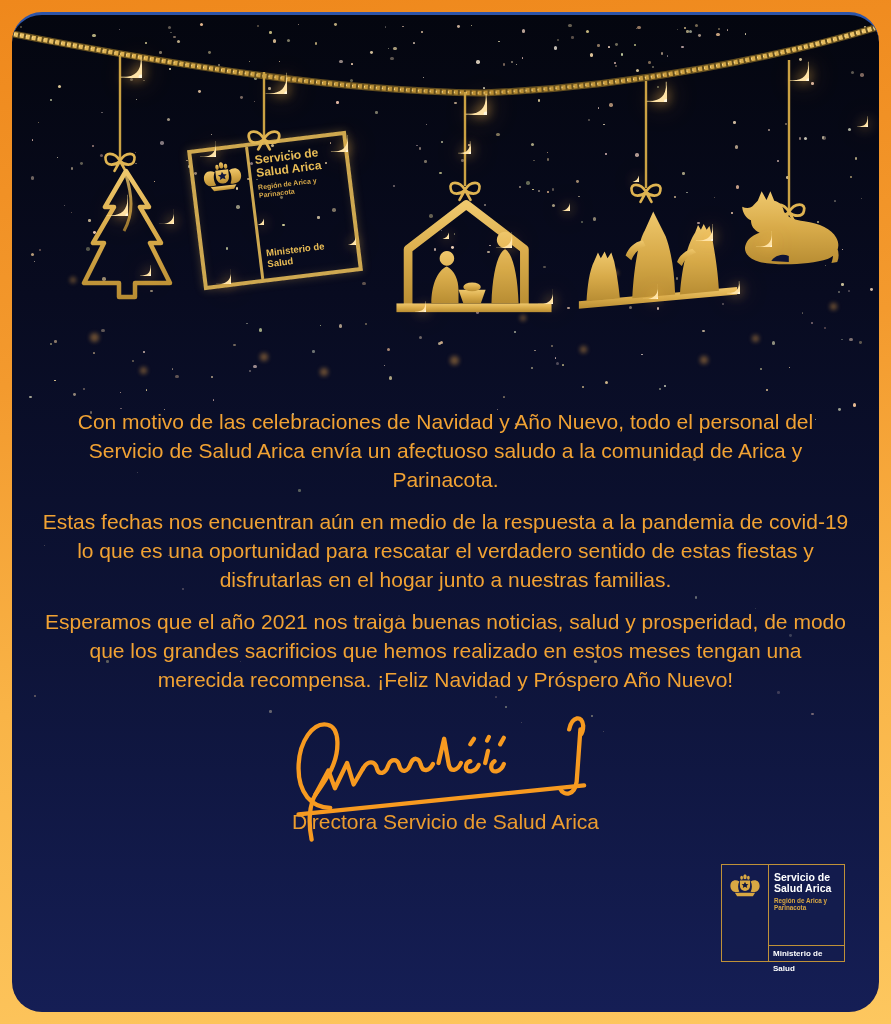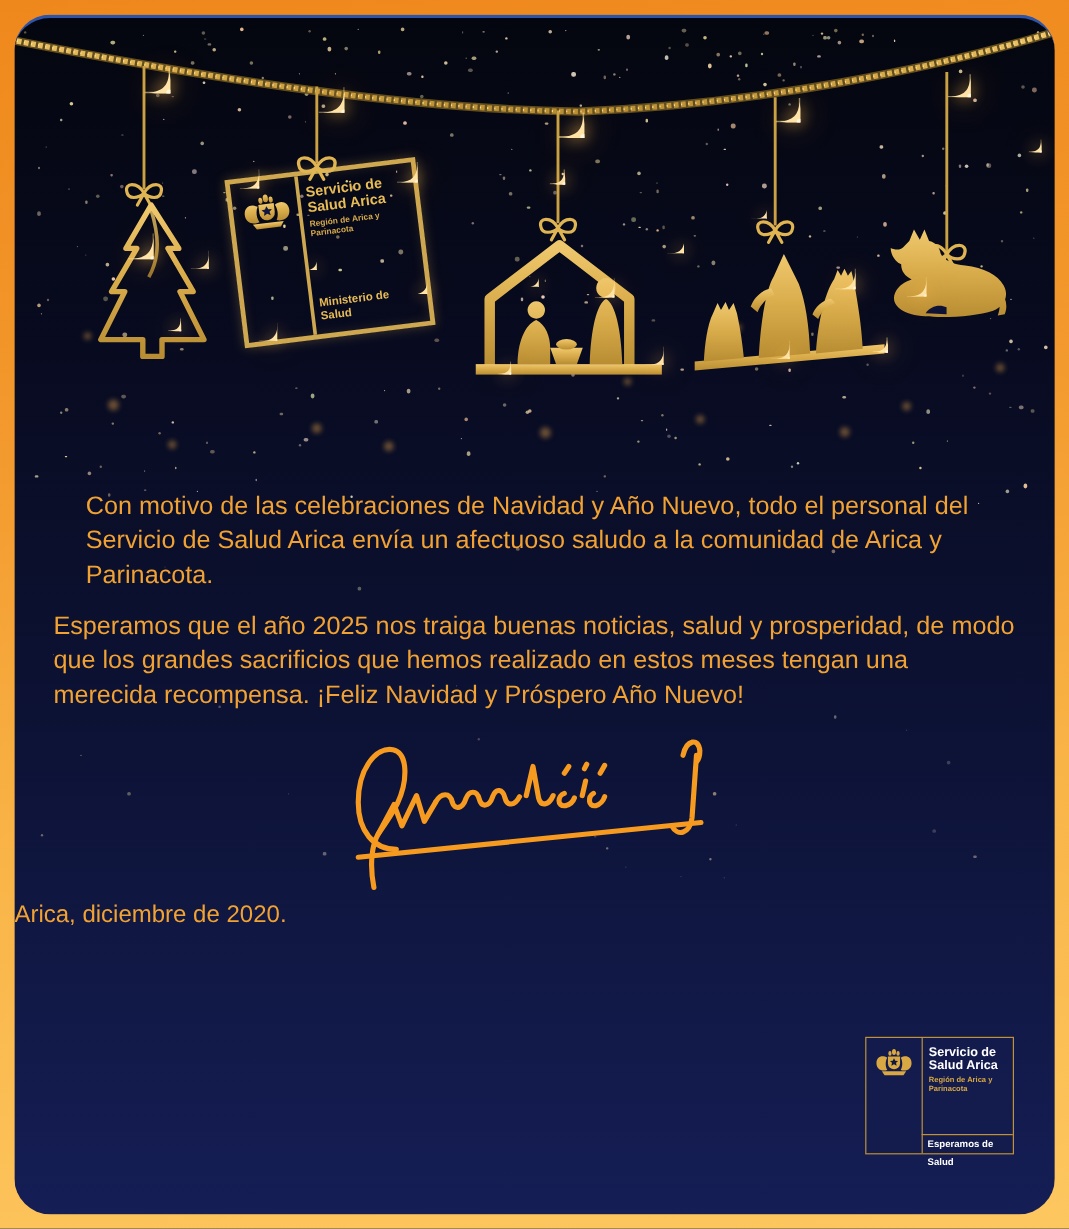--- a/index.html
+++ b/index.html
@@ -33,21 +33,21 @@
   .orn-card .oc-crest{position:absolute;left:5px;top:10px;width:46px;height:34px;}
   .orn-card .oc-divider{position:absolute;left:54px;top:0;bottom:0;width:0;border-left:3px solid rgba(224,182,86,.92);}
   .orn-card .oc-text{position:absolute;left:62px;top:8px;right:4px;}
   .oc-l1,.oc-l2{font-size:12px;font-weight:bold;line-height:13px;}
   .oc-r1,.oc-r2{font-size:7px;font-weight:bold;line-height:8px;color:#d7a94a;}
   .oc-r1{margin-top:4px;}
   .oc-min{position:absolute;left:62px;bottom:9px;font-size:9.5px;font-weight:bold;line-height:11px;}
   
   .text-block{
     position:absolute;top:392px;left:0;right:0;z-index:6;
-    text-align:left;color:#f1a233;
+    text-align:center;color:#f1a233;
   }
   .greet{font-size:21px;line-height:29px;margin:0 auto 13px;}
   #p1{max-width:748px;}
   #p2{max-width:812px;}
   #p3{max-width:802px;}
   .closing{font-size:20px;margin-top:18px;}
   .sig-wrap svg{display:block;margin:2px auto -40px;pointer-events:none;}
   .name{font-size:22px;font-weight:bold;color:#f6911e;position:relative;}
   .title{font-size:21px;color:#ec9c2e;margin-top:3px;}
   .dateline{font-size:20px;margin-top:44px;}
@@ -606,49 +606,50 @@
         <div class="sparkle" style="left: 725.9px; top: 197.9px;"><svg width="34.199999999999996" height="34.199999999999996" viewBox="-20 -20 40 40">
             <use href="#star4"></use>
           </svg></div>
         <div class="sparkle" style="left: 834.2px; top: 90.2px;"><svg width="21.599999999999998" height="21.599999999999998" viewBox="-20 -20 40 40">
             <use href="#star4"></use>
           </svg></div>
       </div>
 
     <main class="text-block">
       <p class="greet" id="p1">Con motivo de las celebraciones de Navidad y Año Nuevo, todo el personal del Servicio de Salud Arica envía un afectuoso saludo a la comunidad de Arica y Parinacota.</p>
-      <p class="greet" id="p3">Esperamos que el año 2025 nos traiga buenas noticias, salud y prosperidad, de modo que los grandes sacrificios que hemos realizado en estos meses tengan una merecida recompensa. ¡Feliz Navidad y Próspero Año Nuevo!</p>
+      <p class="greet" id="p2">Estas fechas nos encuentran aún en medio de la respuesta a la pandemia de covid-19 lo que es una oportunidad para rescatar el verdadero sentido de estas fiestas y disfrutarlas en el hogar junto a nuestras familias.</p>
+      <p class="greet" id="p3">Esperamos que el año 2021 nos traiga buenas noticias, salud y prosperidad, de modo que los grandes sacrificios que hemos realizado en estos meses tengan una merecida recompensa. ¡Feliz Navidad y Próspero Año Nuevo!</p>
 
       <div class="sig-wrap">
         <svg width="330" height="140" viewBox="0 0 340 150">
           <g fill="none" stroke="#f79a20" stroke-width="4.6" stroke-linecap="round" stroke-linejoin="round">
             <path d="M46,108 C26,108 12,92 12,66 C12,36 28,16 43,19 C57,22 56,48 47,67 C42,77 35,87 30,94 C24,104 22,122 26,142"></path>
             <path d="M30,94 L44,68 L51,87 L64,60 L71,83 L81,66"></path>
             <path d="M81,66 C86,57 94,57 96,66 C98,73 105,72 108,63 C111,55 118,55 120,63 C122,71 129,70 132,61 C135,53 141,54 143,62 C145,70 152,69 156,61"></path>
             <path d="M162,60 L168,34 L173,62 C175,70 182,69 186,60"></path>
             <path d="M196,58 C190,60 189,70 197,69 C201,68 204,65 205,62"></path>
             <path d="M212,60 L215,47 M222,58 C217,61 217,70 224,69 C228,68 231,64 232,61"></path>
             <path d="M214,36 L216,32 M228,40 L232,33 M196,40 L200,34"></path>
             <path d="M302,24 C305,10 316,8 317,20 C317,24 316,28 314,30 M314,24 L310,80 C308,94 297,97 292,87"></path>
             <path d="M12,115 L318,84"></path>
           </g>
         </svg>
       </div>
 
-      <div class="dateline">Arica, diciembre de 2020.</div>
+      <div class="title">Directora Servicio de Salud Arica</div>
     </main>
 
     <div class="logo">
       <svg class="lg-crest" viewBox="0 0 64 44">
         <use href="#crest" fill="#d9a843"></use>
       </svg>
       <div class="lg-divider"></div>
       <div class="lg-text">
         <div class="lg-l1">Servicio de</div>
         <div class="lg-l2">Salud Arica</div>
         <div class="lg-r1">Región de Arica y</div>
         <div class="lg-r2">Parinacota</div>
       </div>
-      <div class="lg-min">Esperamos de Salud</div>
+      <div class="lg-min">Ministerio de Salud</div>
     </div>
 
   </div>
 </div>
 
 </body></html>

